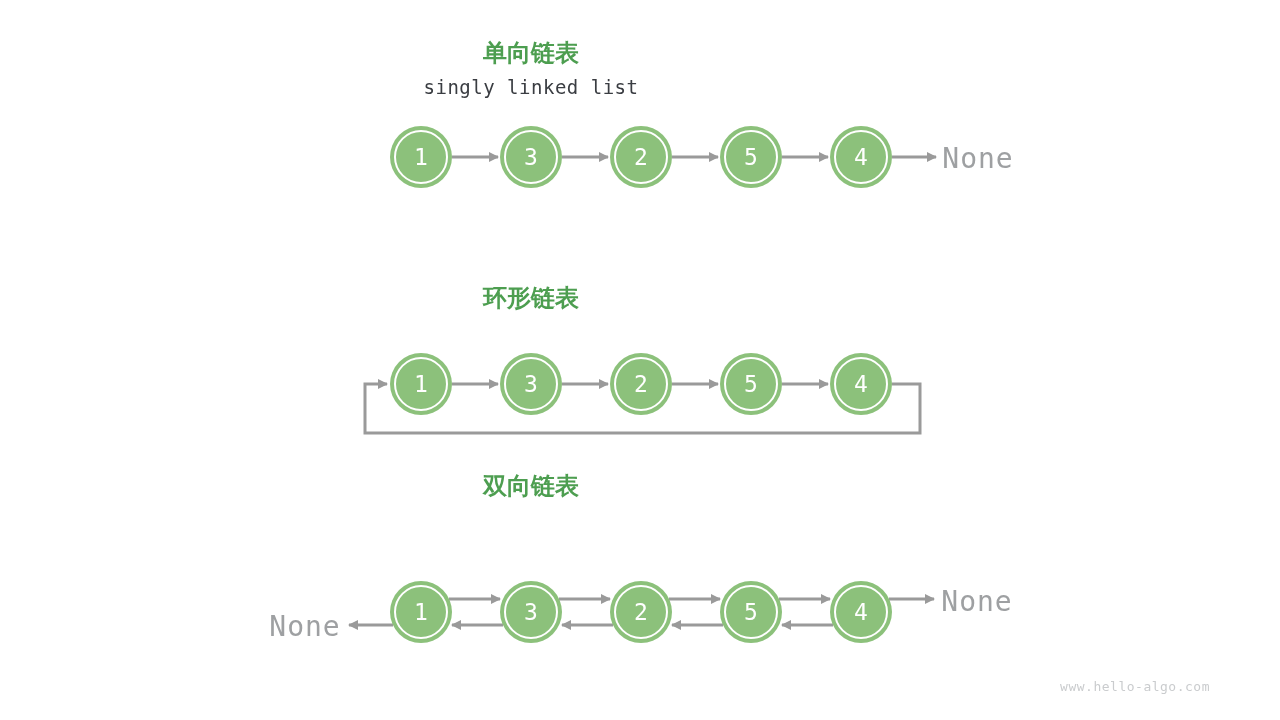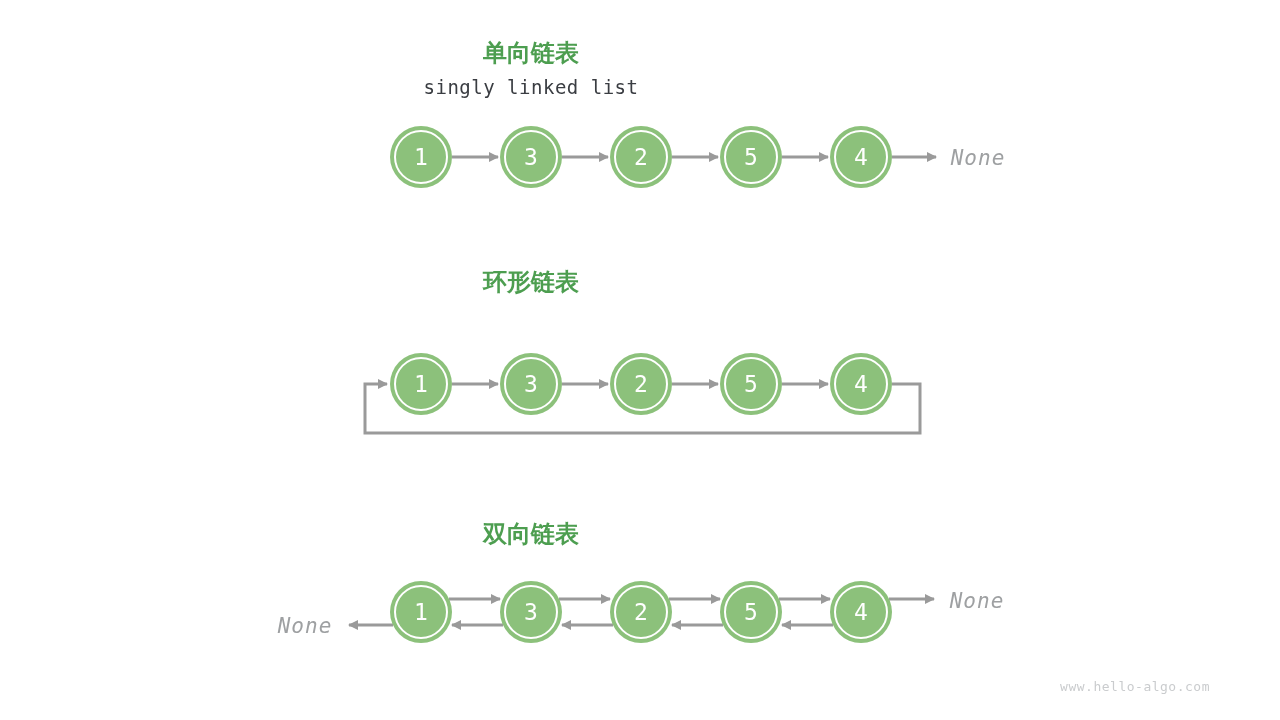--- a/index.html
+++ b/index.html
@@ -48,22 +48,22 @@
     border:2.5px solid #FFFFFF;
     display:flex;align-items:center;justify-content:center;
   }
   .node-value{
     color:#FFFFFF;font-size:23px;line-height:1;
     font-family:"DejaVu Sans Mono","Liberation Mono",monospace;
   }
   .none-label{
     position:absolute;z-index:2;
     transform:translate(-50%,-50%);
-    font-size:21px;color:var(--none-gray);
-    letter-spacing:1px;white-space:nowrap;font-style:italic;
+    font-size:28px;color:var(--none-gray);
+    letter-spacing:1px;white-space:nowrap;
   }
   .watermark{
     position:absolute;z-index:2;
     right:70px;top:679px;
     font-size:13px;color:var(--watermark-gray);
     letter-spacing:0.5px;
   }
 </style>
 </head>
 <body>
@@ -132,21 +132,21 @@
       <span class="node-value">5</span>
     </div>
   </div>
   <div class="node" style="left:830px;top:126px">
     <div class="node-ring">
       <span class="node-value">4</span>
     </div>
   </div>
   <div class="none-label" style="left:978px;top:158px">None</div>
 
-  <div class="section-title" style="top:268px">环形链表</div>
+  <div class="section-title" style="top:284px">环形链表</div>
 
   <div class="node" style="left:390px;top:353px">
     <div class="node-ring">
       <span class="node-value">1</span>
     </div>
   </div>
   <div class="node" style="left:500px;top:353px">
     <div class="node-ring">
       <span class="node-value">3</span>
     </div>
@@ -160,21 +160,21 @@
     <div class="node-ring">
       <span class="node-value">5</span>
     </div>
   </div>
   <div class="node" style="left:830px;top:353px">
     <div class="node-ring">
       <span class="node-value">4</span>
     </div>
   </div>
 
-  <div class="section-title" style="top:520px">双向链表</div>
+  <div class="section-title" style="top:472px">双向链表</div>
 
   <div class="none-label" style="left:305px;top:626px">None</div>
 
   <div class="node" style="left:390px;top:581px">
     <div class="node-ring">
       <span class="node-value">1</span>
     </div>
   </div>
   <div class="node" style="left:500px;top:581px">
     <div class="node-ring">

